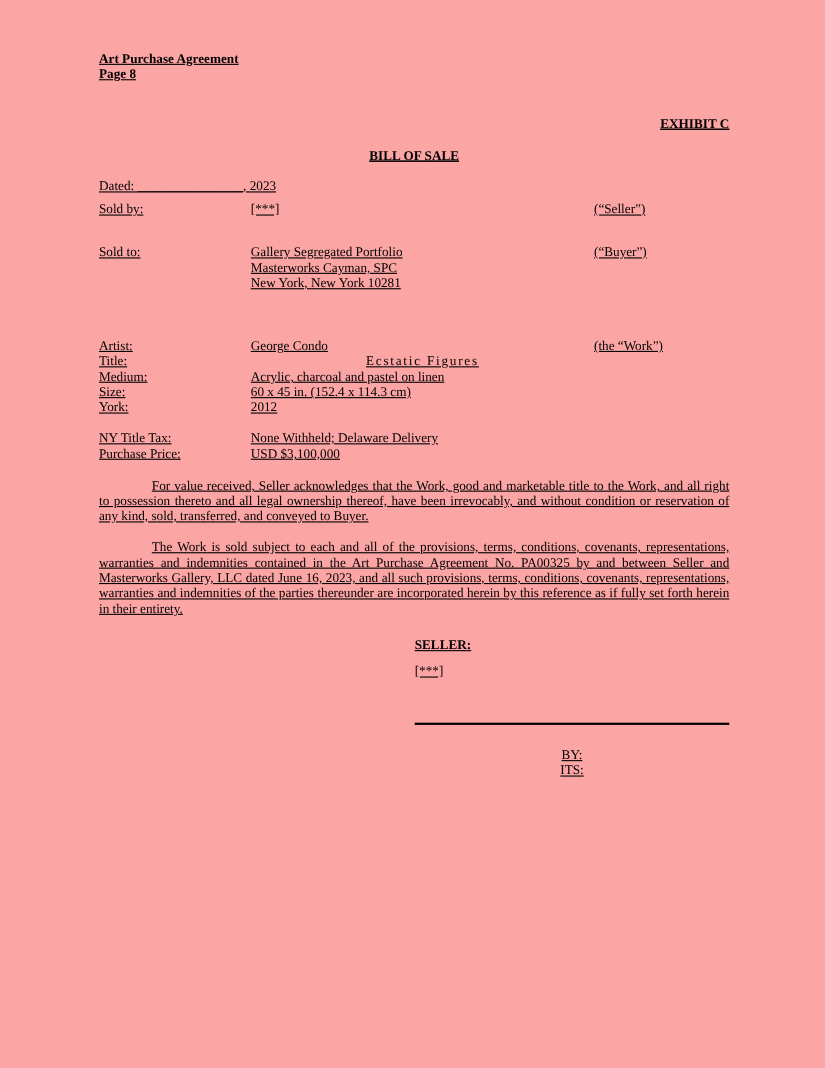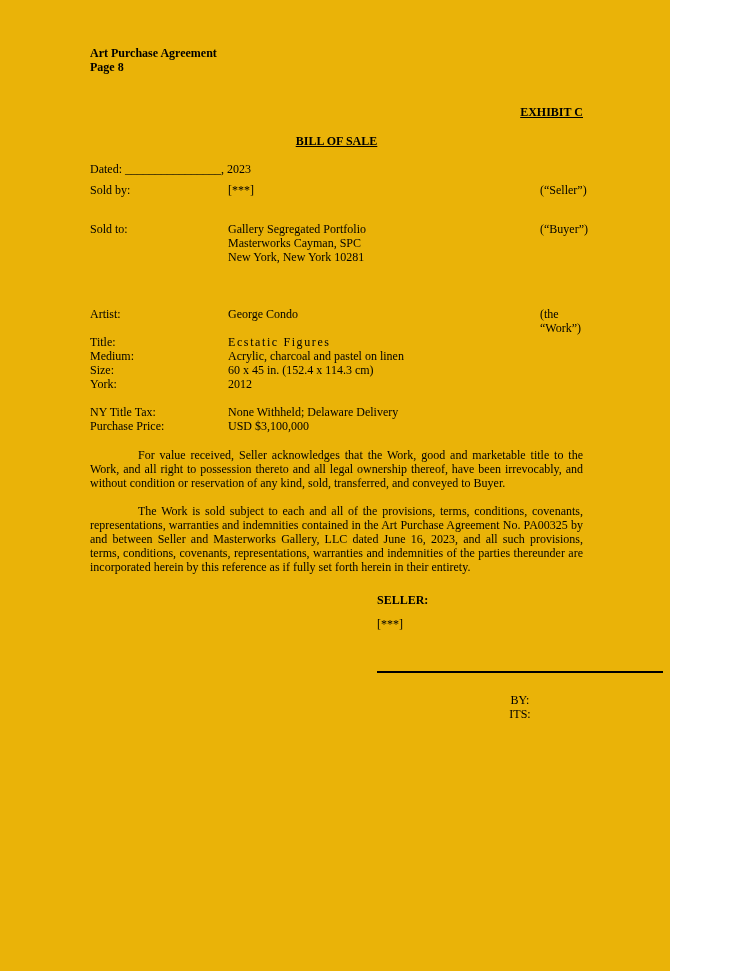--- a/index.html
+++ b/index.html
@@ -11,24 +11,25 @@
     width: 750px;
     height: 971px;
     font-family: "Liberation Serif", "DejaVu Serif", serif;
     font-size: 12px;
     line-height: 14px;
     color: #000000;
     overflow: hidden;
   }
   .page {
     box-sizing: border-box;
-    width: 670px;
+    width: 750px;
     height: 971px;
     padding: 46px 87px 0 90px;
-    background: #eab308;
+    background: #fca5a5;
+    text-decoration: underline;
   }
   .bu {
     font-weight: bold;
     text-decoration: underline;
   }
   .doc-header { font-weight: bold; }
   .exhibit-line {
     margin-top: 31px;
     text-align: right;
   }
@@ -40,21 +41,21 @@
   .blank-underscores { letter-spacing: 0px; }
   .row {
     display: grid;
     grid-template-columns: 138px 312px 1fr;
     align-items: start;
   }
   .row-soldby { margin-top: 7px; }
   .row-soldto { margin-top: 25px; }
   .work-block { margin-top: 43px; }
   .tax-block { margin-top: 14px; }
-  .letterspace { letter-spacing: 1.6px; }
+  .letterspace { letter-spacing: 1.6px; text-align: center; }
   .body-para {
     margin: 0;
     text-align: justify;
     text-indent: 48px;
   }
   .para-1 { margin-top: 15px; }
   .para-2 { margin-top: 14px; }
   .seller-block { margin-left: 287px; }
   .seller-heading {
     margin-top: 19px;

